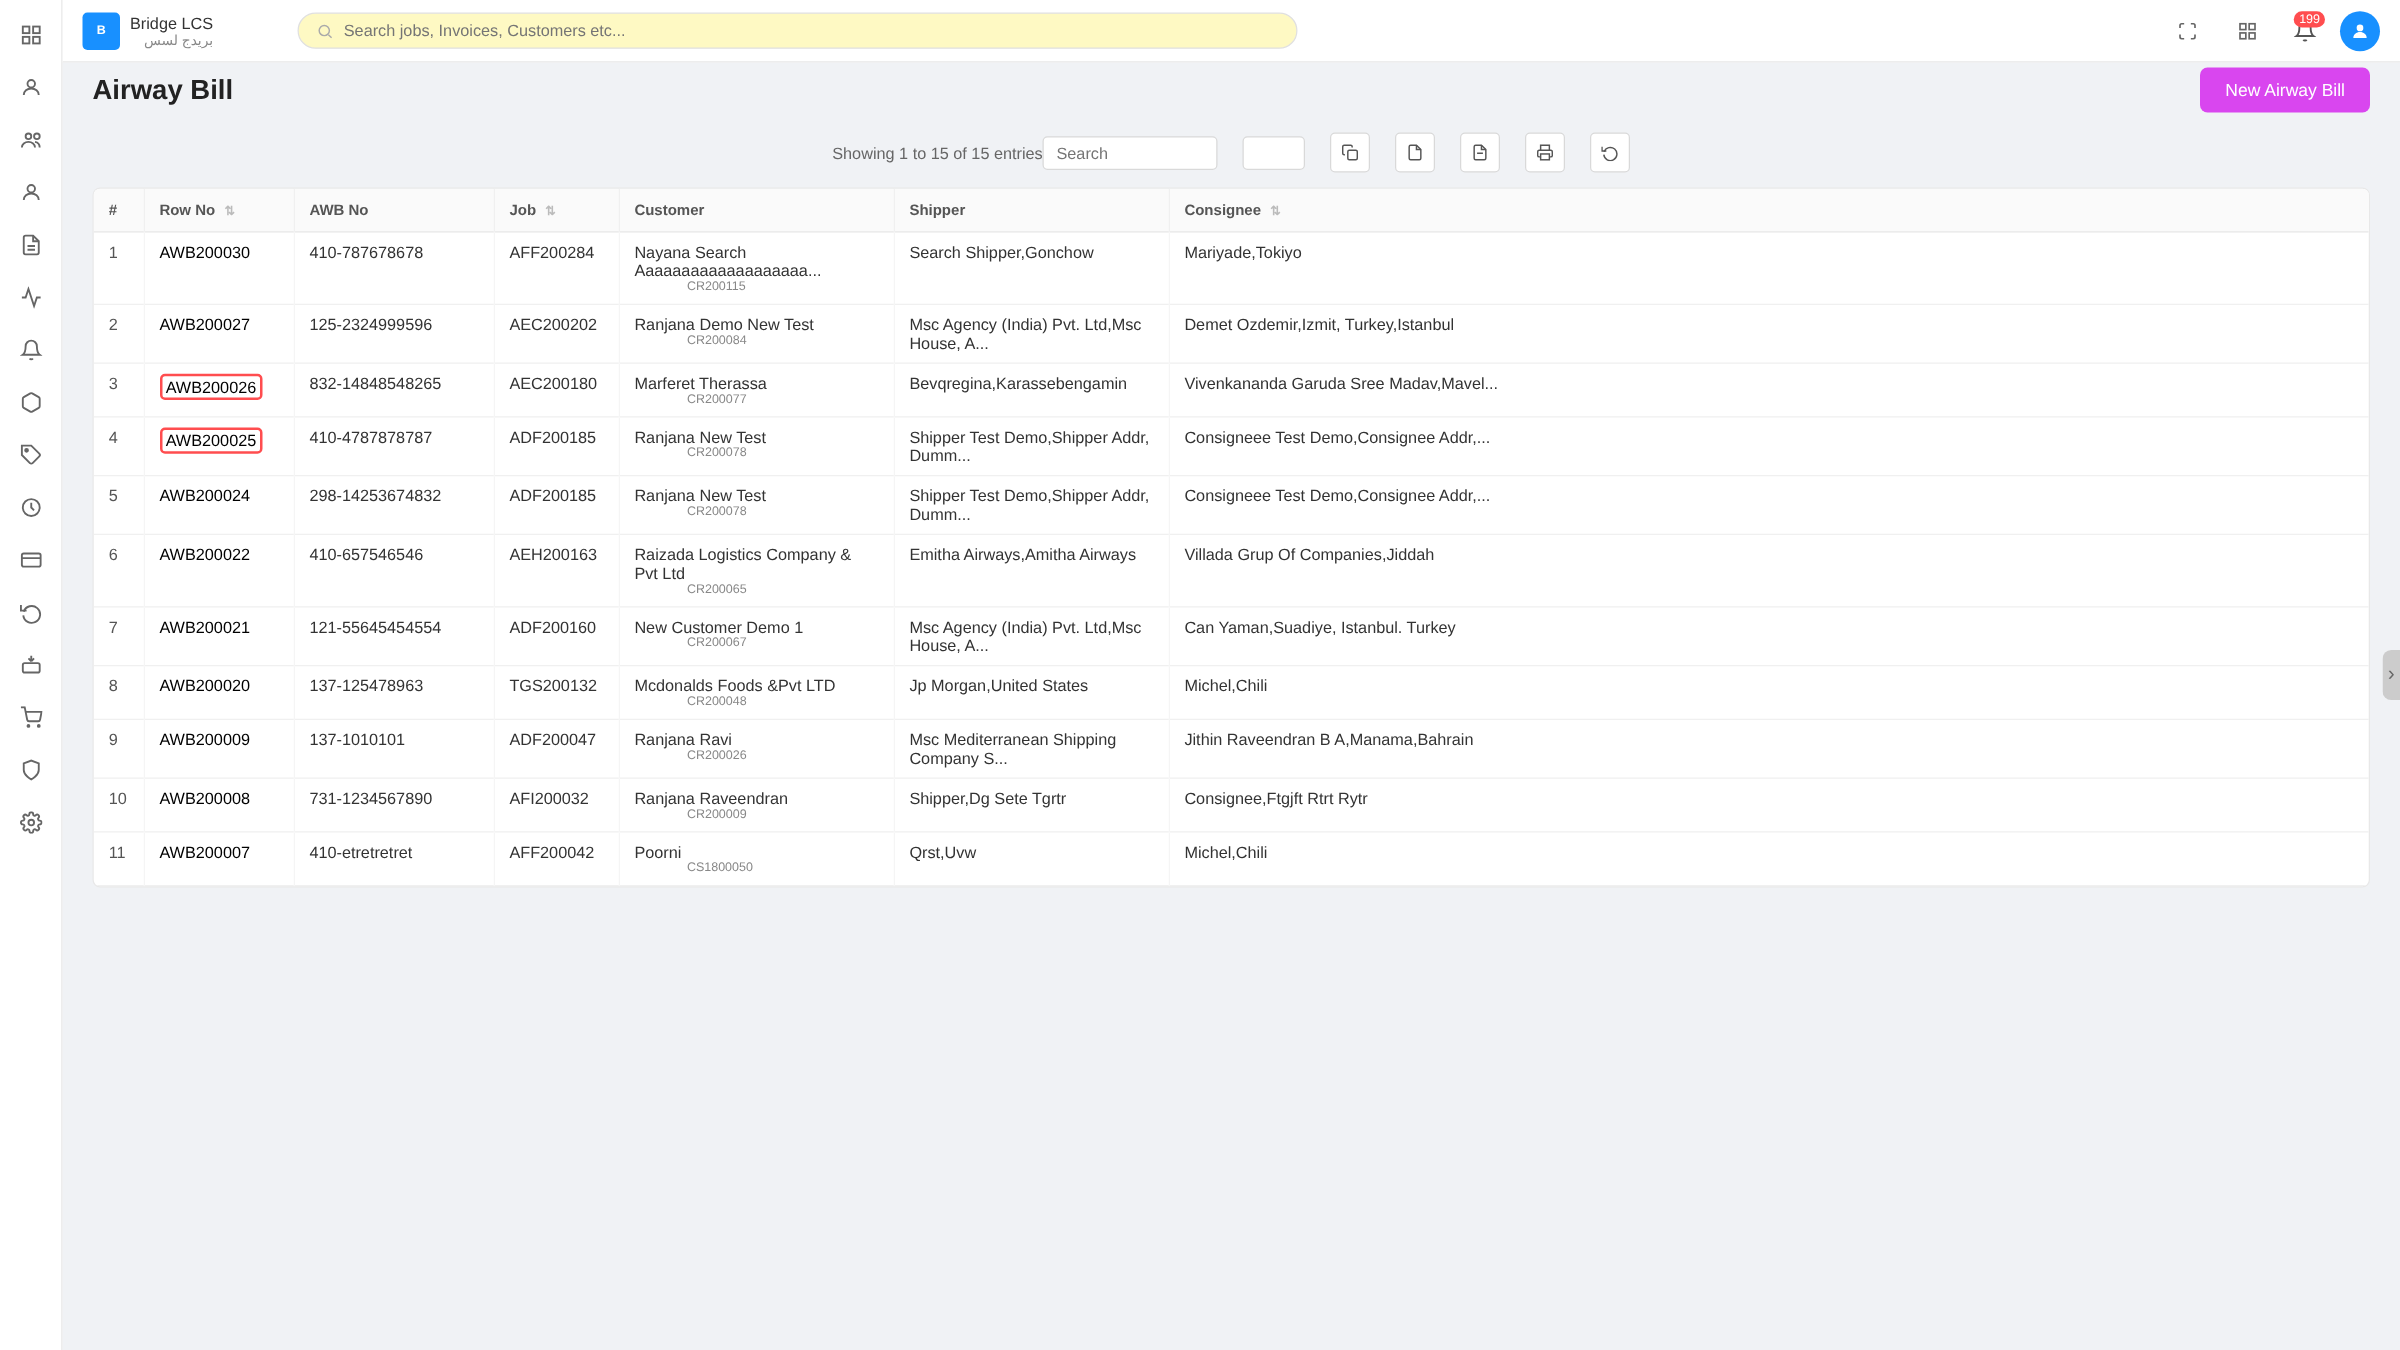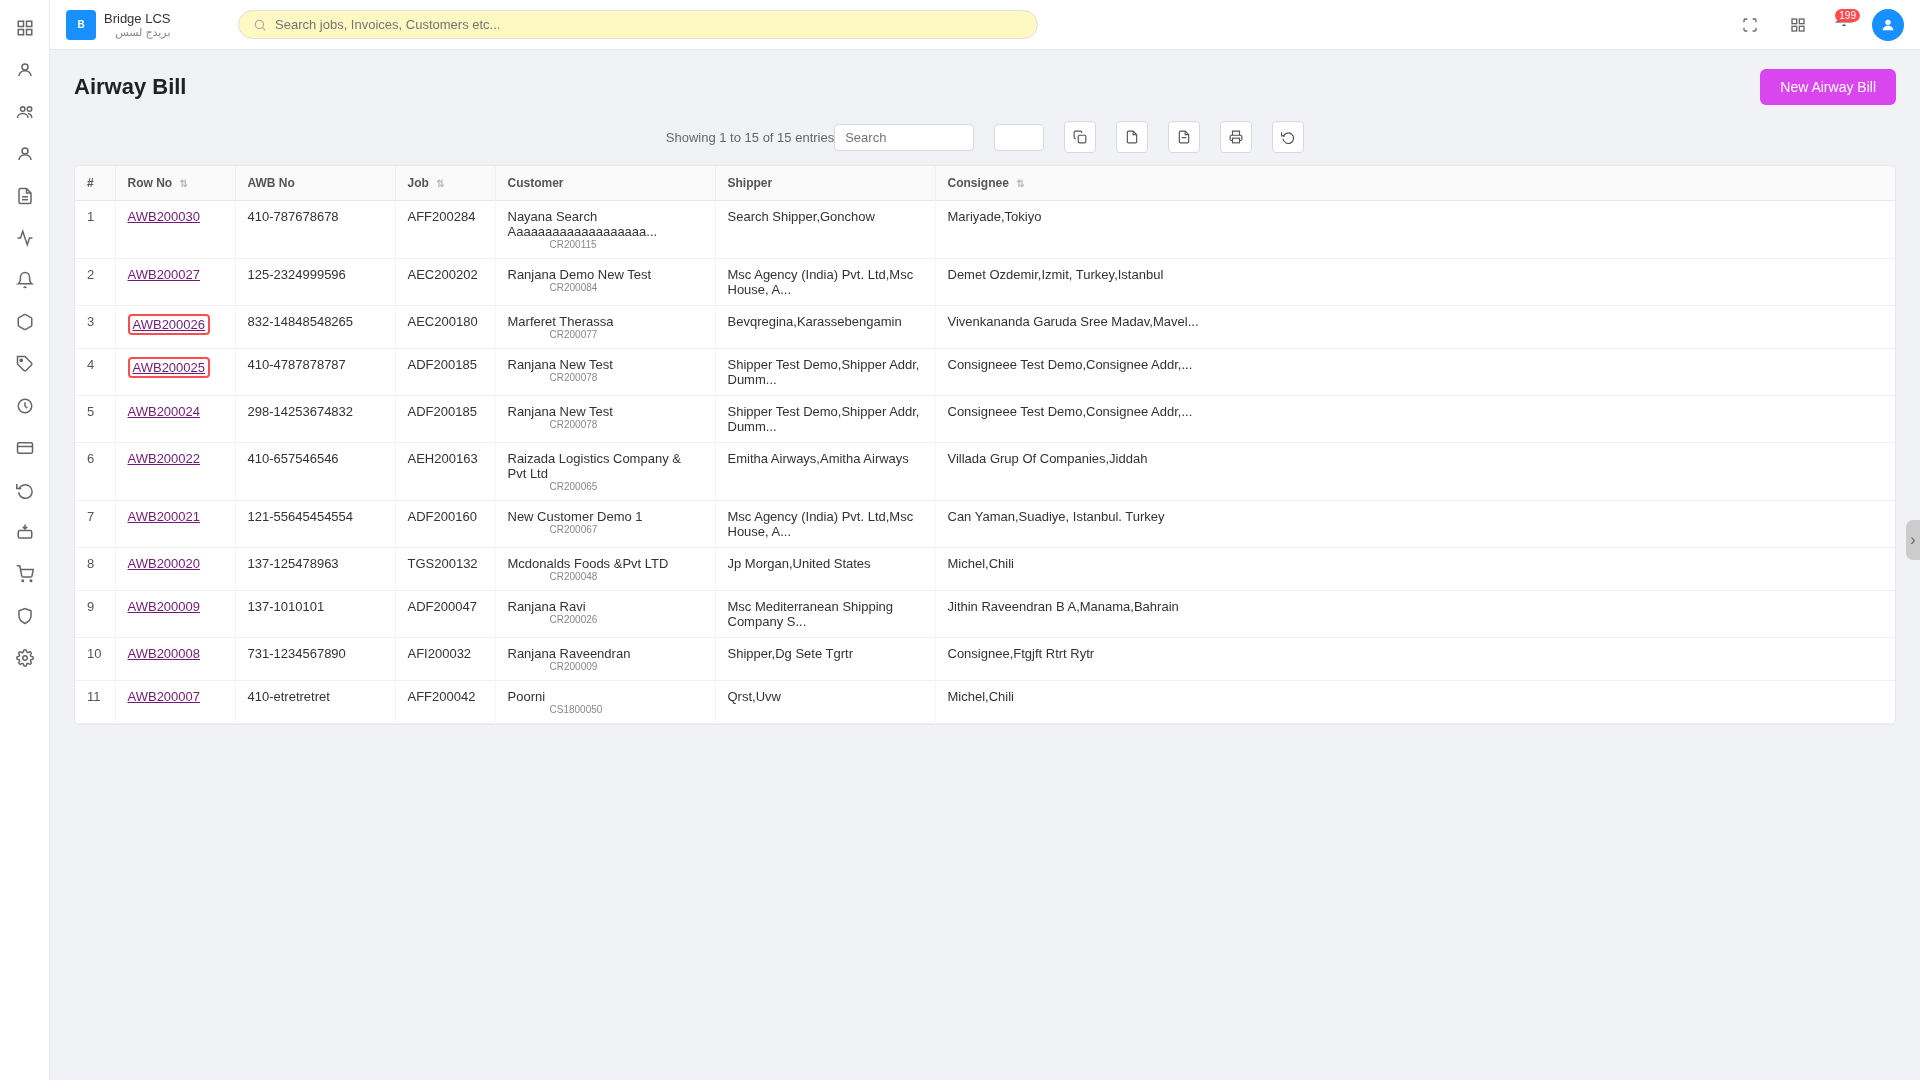--- a/index.html
+++ b/index.html
@@ -14,26 +14,26 @@
 
     
     .top-header { height: 50px; background: #fff; border-bottom: 1px solid #e8e8e8; display: flex; align-items: center; padding: 0 16px; gap: 12px; flex-shrink: 0; }
     .logo-area { display: flex; align-items: center; gap: 8px; min-width: 160px; }
     .logo-img { width: 30px; height: 30px; background: #1890ff; border-radius: 4px; display: flex; align-items: center; justify-content: center; color: white; font-weight: bold; font-size: 10px; }
     .logo-text { display: flex; flex-direction: column; }
     .logo-sub { font-size: 11px; color: #888; direction: rtl; }
     .search-bar { flex: 1; max-width: 800px; display: flex; align-items: center; background: #fef9c3; border: 1px solid #e0e0e0; border-radius: 20px; padding: 6px 14px; gap: 8px; }
     .search-bar input { border: none; background: transparent; outline: none; flex: 1; font-size: 13px; color: #666; }
     .header-actions { margin-left: auto; display: flex; align-items: center; gap: 12px; }
-    .badge-btn { position: relative; width: 32px; height: 32px; display: flex; align-items: flex-start; justify-content: center; cursor: pointer; }
+    .badge-btn { position: relative; width: 32px; height: 32px; display: flex; align-items: center; justify-content: center; cursor: pointer; }
     .badge { position: absolute; top: 0; right: 0; background: #ff4d4f; color: white; border-radius: 8px; font-size: 10px; padding: 1px 4px; min-width: 16px; text-align: center; }
     .avatar { width: 32px; height: 32px; border-radius: 50%; background: #1890ff; display: flex; align-items: center; justify-content: center; color: white; font-size: 14px; cursor: pointer; }
 
     
-    .content { flex: 1; padding: 19px 24px; overflow: auto; }
+    .content { flex: 1; padding: 4px 24px; overflow: auto; }
     .page-header { display: flex; align-items: center; justify-content: space-between; margin-bottom: 16px; }
     .page-title { font-size: 22px; font-weight: 600; color: #222; }
     .new-btn { background: #d946ef; color: white; border: none; border-radius: 6px; padding: 10px 20px; font-size: 14px; cursor: pointer; font-weight: 500; }
 
     
     .table-controls { display: flex; align-items: center; justify-content: center; margin-bottom: 12px; }
     .entries-info { font-size: 13px; color: #666; }
     .table-right { display: flex; align-items: center; gap: 20px; }
     .search-input { border: 1px solid #d9d9d9; border-radius: 4px; padding: 5px 10px; font-size: 13px; width: 140px; outline: none; }
     .page-size { border: 1px solid #d9d9d9; border-radius: 4px; padding: 5px 8px; font-size: 13px; width: 50px; outline: none; }
@@ -43,21 +43,21 @@
     .table-container { background: #fff; border-radius: 6px; border: 1px solid #e8e8e8; overflow: hidden; }
     table { width: 100%; border-collapse: collapse; }
     thead tr { background: #fafafa; border-bottom: 1px solid #e8e8e8; }
     th { padding: 10px 12px; text-align: left; font-weight: 600; color: #555; font-size: 12px; white-space: nowrap; border-right: 1px solid #f0f0f0; }
     th:last-child { border-right: none; }
     th .sort-icon { color: #bbb; margin-left: 4px; font-size: 10px; }
     tbody tr { border-bottom: 1px solid #f0f0f0; }
     td { padding: 8px 12px; vertical-align: top; font-size: 13px; border-right: 1px solid #f5f5f5; }
     td:last-child { border-right: none; }
     .row-num { color: #555; }
-    .awb-link { color: #701a75; font-weight: 500; cursor: pointer; text-decoration: underline; }
+    .awb-link { color: #000000; font-weight: 500; cursor: pointer; }
     .awb-selected { border: 2px solid #ff4d4f; border-radius: 4px; display: inline-block; padding: 1px 3px; }
     .customer-code { color: #888; font-size: 10px; margin-left: 42px; }
     .customer-name { font-weight: 500; }
     .col-hash { width: 40px; }
     .col-rowno { width: 120px; }
     .col-awb { width: 160px; }
     .col-job { width: 100px; }
     .col-customer { width: 220px; }
     .col-shipper { width: 220px; }
     .col-consignee { width: auto; }

